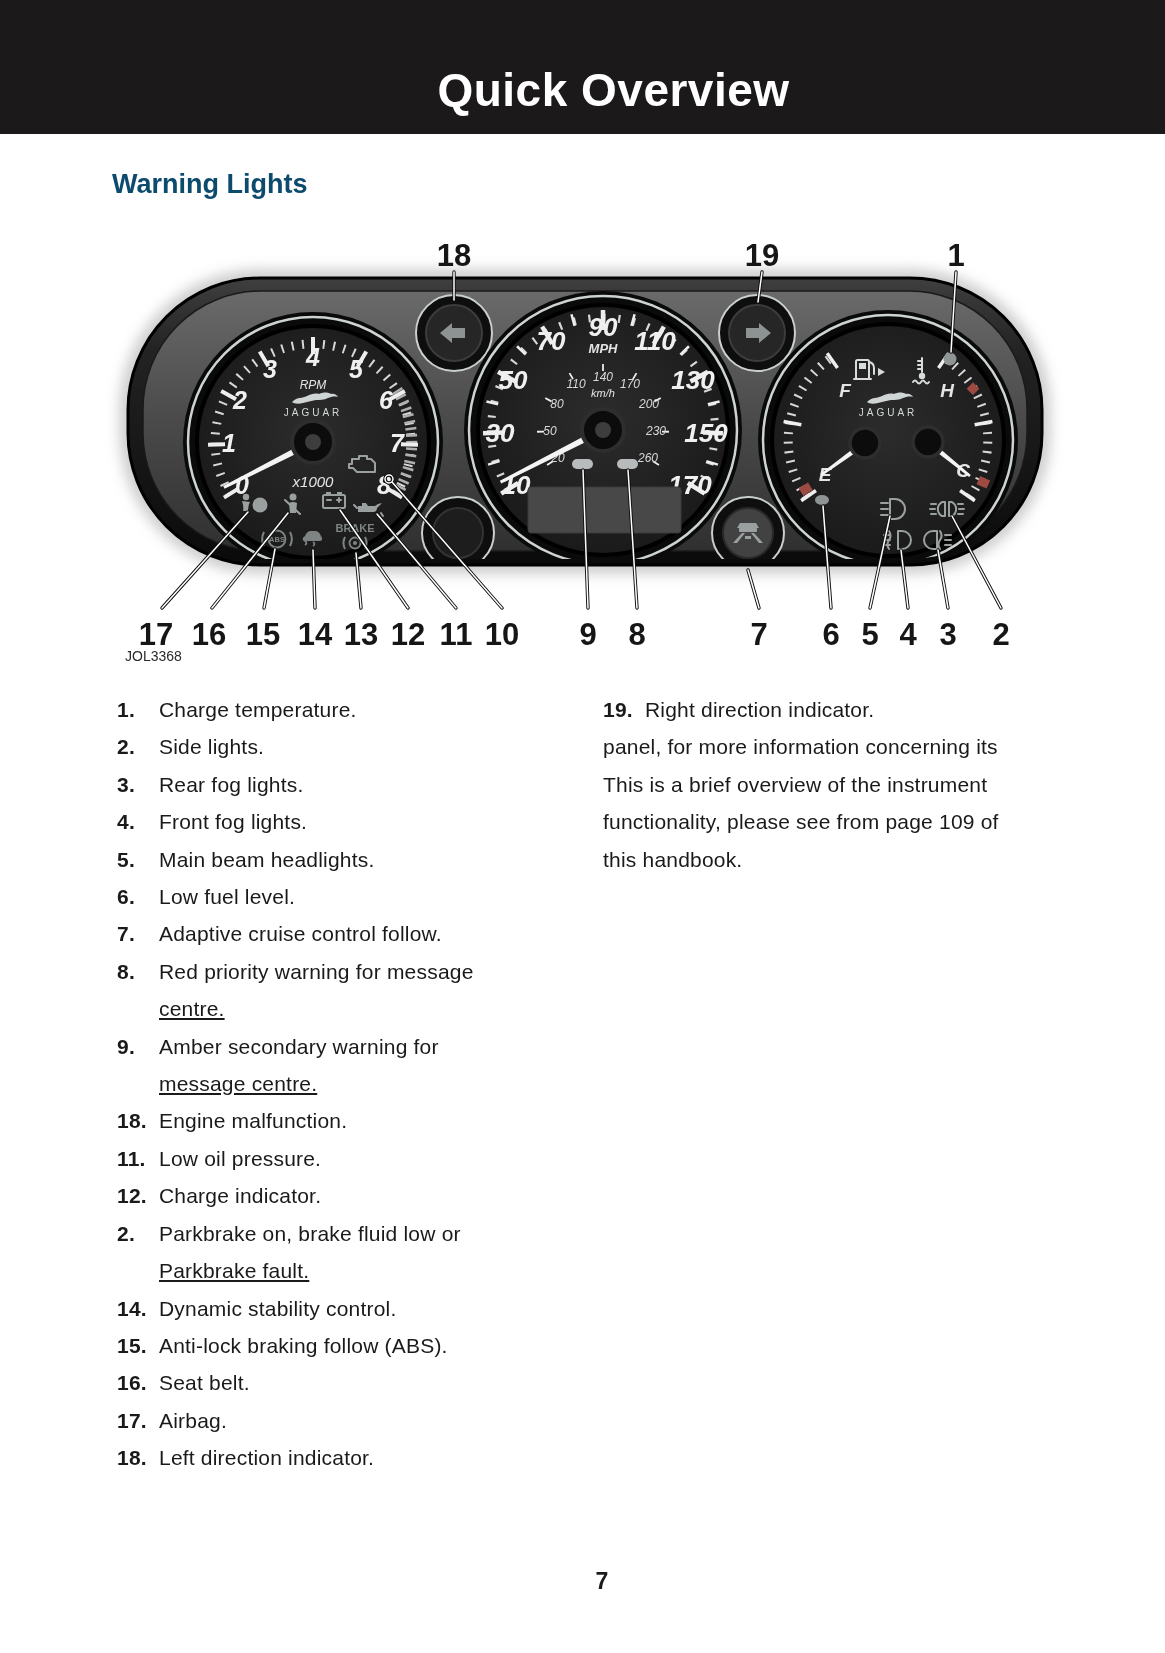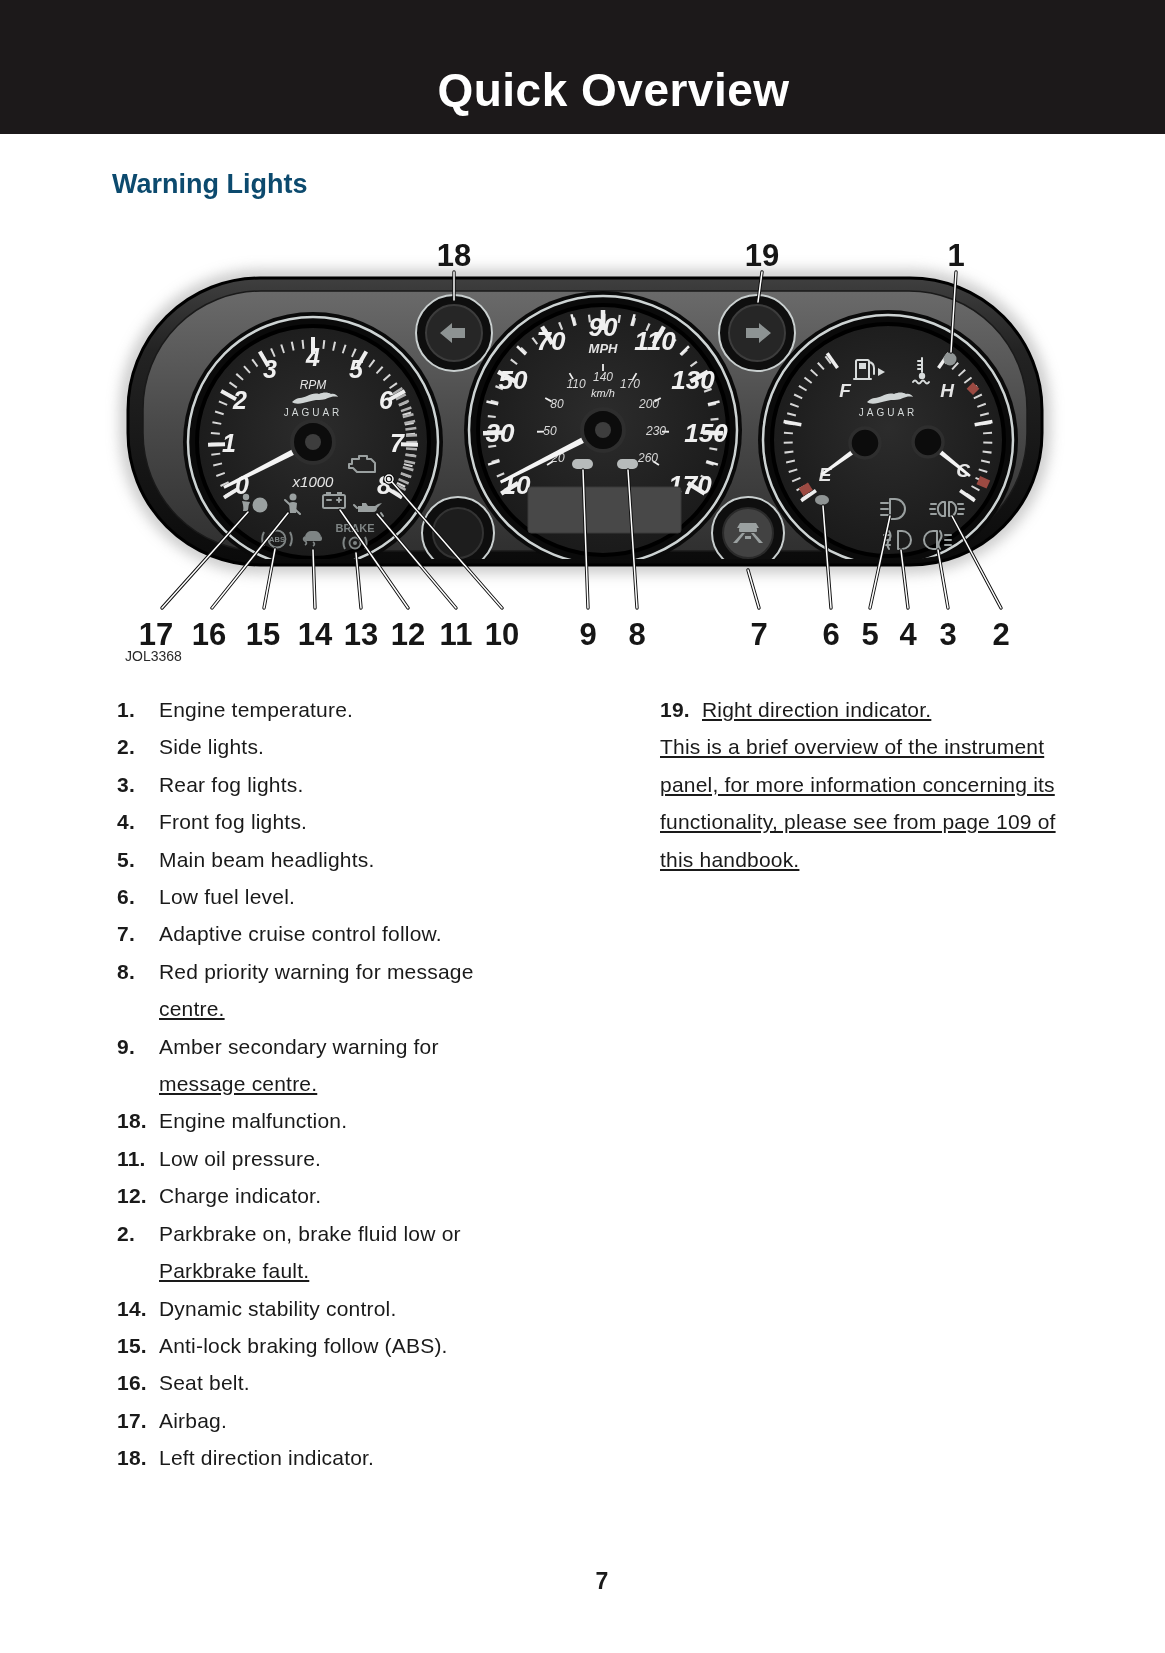--- a/index.html
+++ b/index.html
@@ -5,21 +5,21 @@
   html,body{margin:0;padding:0;background:#fff;}
   .page{position:relative;width:1165px;height:1653px;background:#fff;overflow:hidden;
         font-family:"Liberation Sans",sans-serif;color:#1a1a1a;}
   .header-bar{position:absolute;left:0;top:0;width:1165px;height:134px;background:#1c191a;padding-left:18px;}
   .page-title{position:absolute;left:0;top:63px;width:100%;text-align:center;padding-left:44px;
         box-sizing:border-box;font-size:46px;font-weight:bold;color:#ffffff;letter-spacing:.5px;}
   .section-heading{position:absolute;left:112px;top:169px;font-size:27px;font-weight:bold;color:#0c4a6e;}
   .figure{position:absolute;left:0;top:225px;width:1165px;height:445px;}
   .col{position:absolute;top:691px;font-size:21px;line-height:37.4px;letter-spacing:.2px;color:#1a1a1a;}
   .col.left{left:117px;width:470px;}
-  .col.right{left:660px;width:480px;text-decoration:underline;}
+  .col.right{left:603px;width:480px;}
   .li{position:relative;padding-left:42px;white-space:nowrap;}
   .li .num{position:absolute;left:0;top:0;font-weight:bold;}
   .li .l2{display:block;text-decoration:underline;}
   .note div{white-space:nowrap;}
   .page-number{position:absolute;left:557px;top:1568px;width:90px;text-align:center;
         font-size:23px;font-weight:bold;}
   
   text{font-family:"Liberation Sans",sans-serif;}
   .gnum{font-style:italic;font-weight:bold;fill:#f0f0f0;text-anchor:middle;}
   .tachnum{font-size:25px;}
@@ -397,21 +397,21 @@
       <text class="callout" x="870" y="645">5</text>
       <text class="callout" x="908" y="645">4</text>
       <text class="callout" x="948" y="645">3</text>
       <text class="callout" x="1001" y="645">2</text>
     </g>
 
     <text class="caption" x="125" y="661">JOL3368</text>
   </svg>
 
   <div class="col left">
-    <div class="li"><span class="num">1.</span><span class="l1">Engine temperature.</span><span class="l2"></span></div>
+    <div class="li"><span class="num">1.</span><span class="l1">Charge temperature.</span><span class="l2"></span></div>
     <div class="li"><span class="num">2.</span><span class="l1">Side lights.</span><span class="l2"></span></div>
     <div class="li"><span class="num">3.</span><span class="l1">Rear fog lights.</span><span class="l2"></span></div>
     <div class="li"><span class="num">4.</span><span class="l1">Front fog lights.</span><span class="l2"></span></div>
     <div class="li"><span class="num">5.</span><span class="l1">Main beam headlights.</span><span class="l2"></span></div>
     <div class="li"><span class="num">6.</span><span class="l1">Low fuel level.</span><span class="l2"></span></div>
     <div class="li"><span class="num">7.</span><span class="l1">Adaptive cruise control follow.</span><span class="l2"></span></div>
     <div class="li"><span class="num">8.</span><span class="l1">Red priority warning for message</span><span class="l2">centre.</span></div>
     <div class="li"><span class="num">9.</span><span class="l1">Amber secondary warning for</span><span class="l2">message centre.</span></div>
     <div class="li"><span class="num">18.</span><span class="l1">Engine malfunction.</span><span class="l2"></span></div>
     <div class="li"><span class="num">11.</span><span class="l1">Low oil pressure.</span><span class="l2"></span></div>
@@ -420,21 +420,21 @@
     <div class="li"><span class="num">14.</span><span class="l1">Dynamic stability control.</span><span class="l2"></span></div>
     <div class="li"><span class="num">15.</span><span class="l1">Anti-lock braking follow (ABS).</span><span class="l2"></span></div>
     <div class="li"><span class="num">16.</span><span class="l1">Seat belt.</span><span class="l2"></span></div>
     <div class="li"><span class="num">17.</span><span class="l1">Airbag.</span><span class="l2"></span></div>
     <div class="li"><span class="num">18.</span><span class="l1">Left direction indicator.</span><span class="l2"></span></div>
   </div>
 
   <div class="col right">
     <div class="li"><span class="num">19.</span><span class="l1">Right direction indicator.</span><span class="l2"></span></div>
     <div class="note">
+      <div>panel, for more information concerning its</div>
       <div>This is a brief overview of the instrument</div>
-      <div>panel, for more information concerning its</div>
       <div>functionality, please see from page 109 of</div>
       <div>this handbook.</div>
     </div>
   </div>
 
   <div class="page-number">7</div>
 </div>
 
 </body></html>

